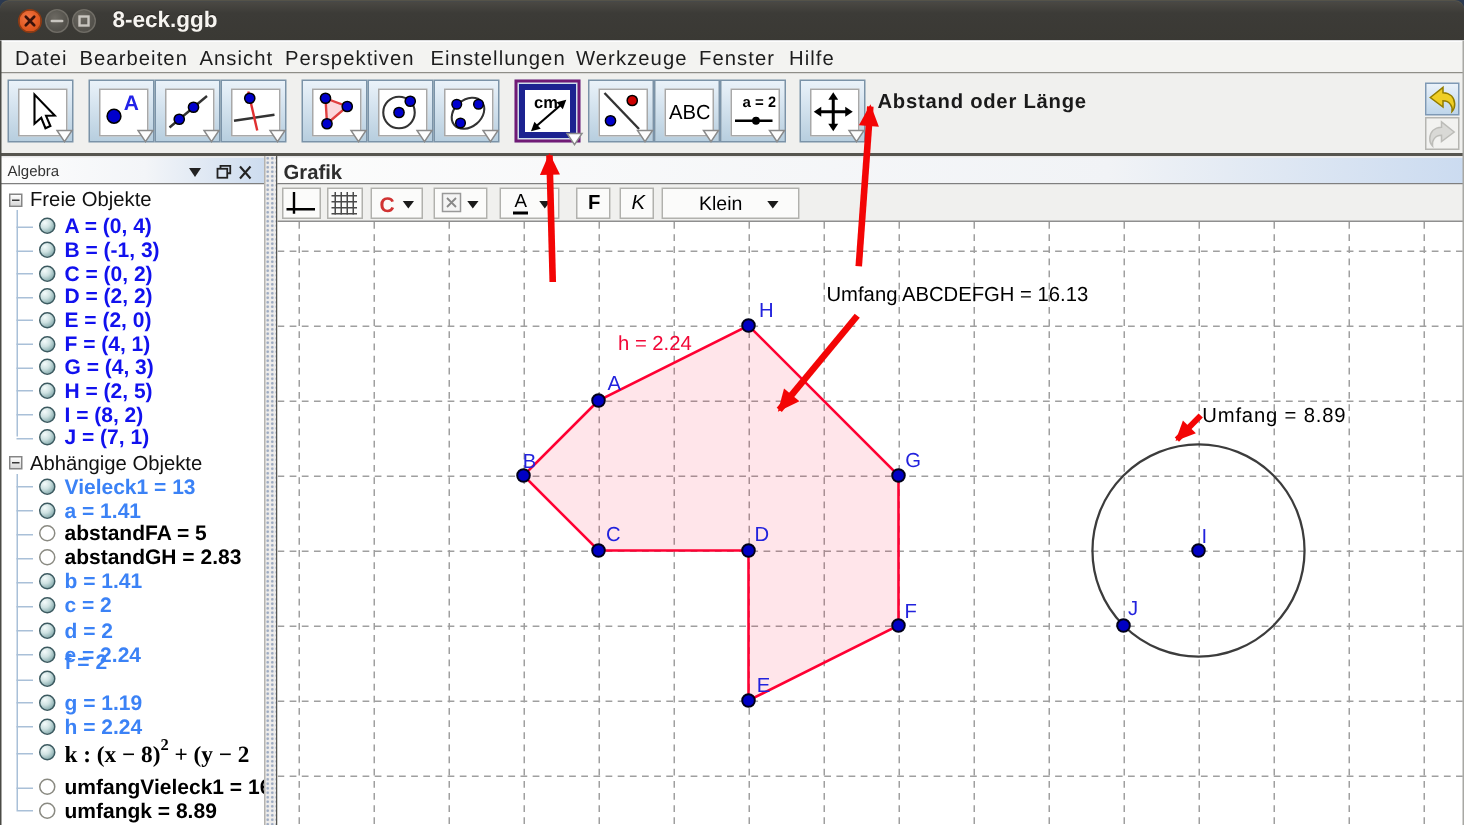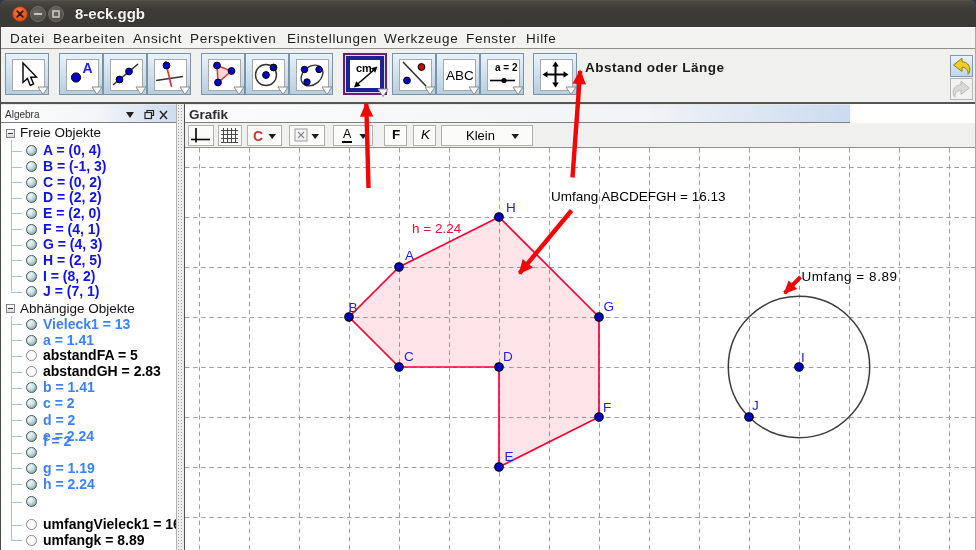--- a/index.html
+++ b/index.html
@@ -32,21 +32,21 @@
 .red{color:#3b82f6}
 .blk{color:#000}
 .stub{position:absolute;height:1px;background:#a9c0d8;left:11px;width:11px}
 .vline{position:absolute;width:1px;background:#a9c0d8;left:11px}
 .sphere{position:absolute;width:11px;height:11px;border-radius:50%;background:radial-gradient(circle at 32% 28%,#f4fbfb,#cfe2e2 40%,#8fb2b4 75%,#5c8486);border:1px solid #3c5a60;box-sizing:border-box}
 .hollow{position:absolute;width:11px;height:11px;border-radius:50%;background:#fff;border:1.2px solid #8a8a82;box-sizing:border-box}
 .mbox{position:absolute;width:9px;height:9px;box-sizing:border-box;border:1px solid #858585;background:linear-gradient(#fefefe,#d8d8d8);}
 .mbox:after{content:"";position:absolute;left:1px;top:3px;width:5px;height:1px;background:#3a3a3a}
 .glabel{position:absolute;font-size:13.5px;color:#111;left:20px}
 #splitter{position:absolute;left:176px;top:104px;width:9px;height:446px;box-sizing:border-box;background:#efedeb;border-left:1px solid #b5b3af;border-right:1px solid #53534e;background-image:radial-gradient(#9aa8c0 0.7px,transparent 1px);background-size:3px 3px}
-#grafhead{position:absolute;left:185px;top:104px;width:665px;height:19px;box-sizing:border-box;background:linear-gradient(90deg,#fcfcfc 0%,#f1f3f6 70%,#cbdbf0 100%);border-bottom:1px solid #7f7f7f;border-top:1px solid #e8e8e8}
+#grafhead{position:absolute;left:185px;top:104px;width:791px;height:19px;box-sizing:border-box;background:linear-gradient(90deg,#fcfcfc 0%,#f1f3f6 70%,#cbdbf0 100%);border-bottom:1px solid #7f7f7f;border-top:1px solid #e8e8e8}
 #grafhead .t{position:absolute;left:4px;top:1px;font-size:13.5px;font-weight:bold;color:#2e2e2e;line-height:17px}
 #stylebar{position:absolute;left:185px;top:123px;width:791px;height:25px;box-sizing:border-box;background:#f0f0ee;border-bottom:1px solid #8f8f8f}
 .sbtn{position:absolute;top:2px;height:21px;box-sizing:border-box;background:#fbfbfa;border:1px solid #b1b1ad}
 #canvas{position:absolute;left:185px;top:148px;width:791px;height:402px;background:#fff}
 #overlay{position:absolute;left:0;top:0;width:976px;height:550px;pointer-events:none}
 </style></head>
 <body>
 <div id="corner"></div>
 <div id="titlebar"></div>
 <div class="wbtn" id="bclose">
@@ -304,20 +304,21 @@
 <div class="sphere" style="left:26px;top:324.0px"></div>
 <div class="trow red" style="left:43px;top:310px">f = 2</div>
 <div class="stub" style="top:345.0px"></div>
 <div class="sphere" style="left:26px;top:339.5px"></div>
 <div class="trow red" style="left:43px;top:336.5px">g = 1.19</div>
 <div class="stub" style="top:361.0px"></div>
 <div class="sphere" style="left:26px;top:355.5px"></div>
 <div class="trow red" style="left:43px;top:352.5px">h = 2.24</div>
 <div class="stub" style="top:378.8px"></div>
 <div class="sphere" style="left:26px;top:373.3px"></div>
+<div class="trow blk" style="left:43px;top:370.3px"><span style="font-family:Liberation Serif,serif;font-size:15.5px">k : (x − 8)<sup style="font-size:11px;position:relative;top:-2px">2</sup> + (y − 2</span></div>
 <div class="stub" style="top:401.5px"></div>
 <div class="hollow" style="left:26px;top:396.0px"></div>
 <div class="trow blk" style="left:43px;top:393.0px">umfangVieleck1 = 16</div>
 <div class="stub" style="top:417.3px"></div>
 <div class="hollow" style="left:26px;top:411.8px"></div>
 <div class="trow blk" style="left:43px;top:408.8px">umfangk = 8.89</div>
 <div class="vline" style="top:193px;height:224px"></div>
 </div>
 <div id="splitter"></div>
 <div id="grafhead">

